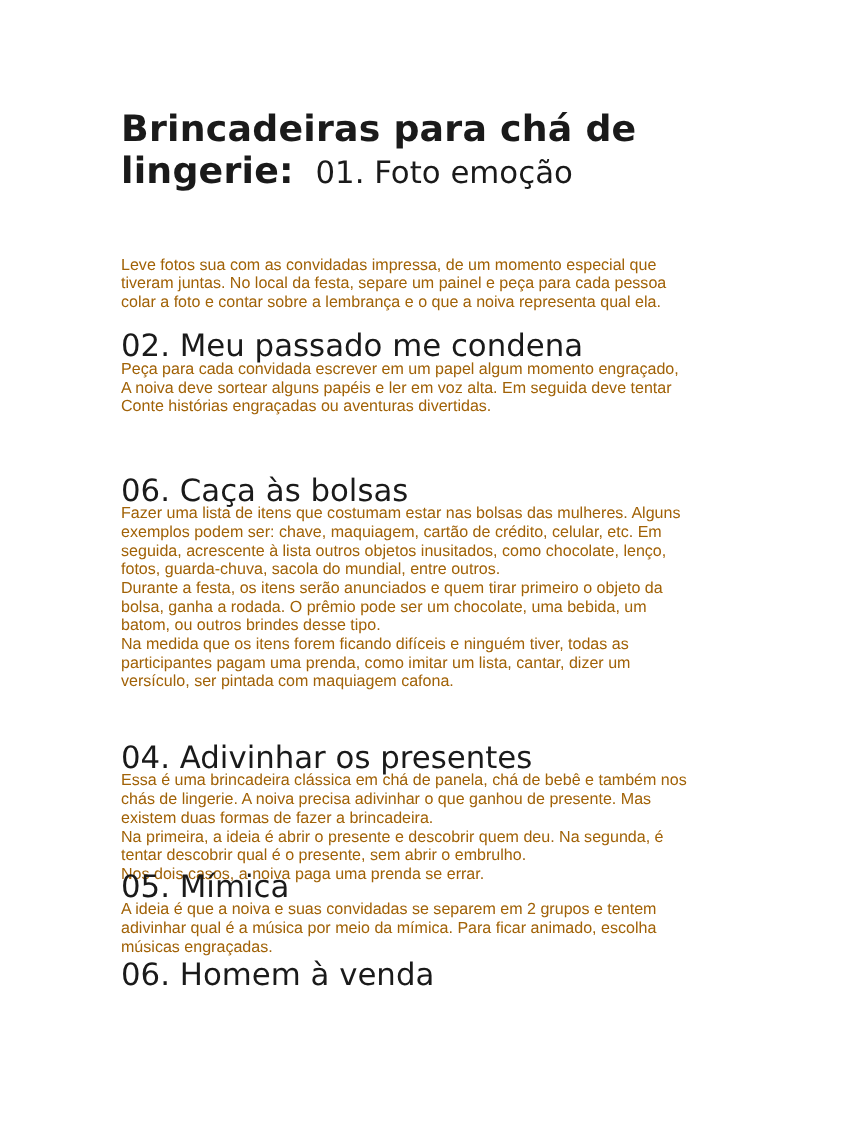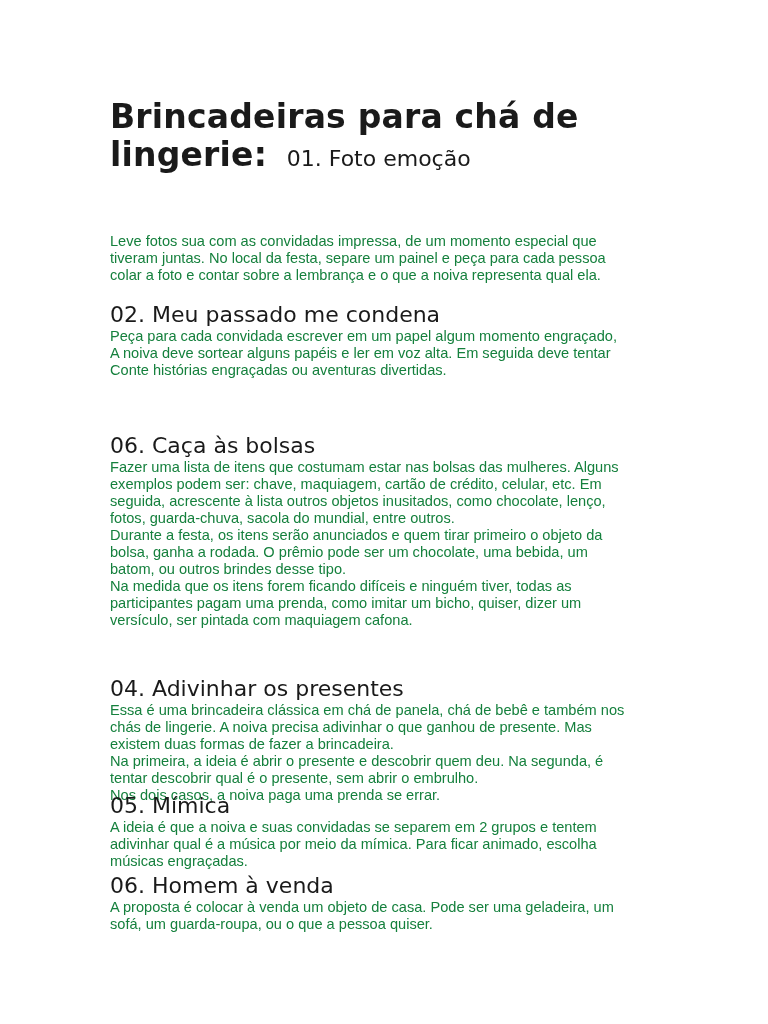--- a/index.html
+++ b/index.html
@@ -27,43 +27,43 @@
       width: 560px;
       font-family: "DejaVu Sans", sans-serif;
       font-weight: bold;
       font-size: 33px;
       line-height: 38px;
       margin: 0;
       letter-spacing: 0.2px;
     }
     .title .sub {
       font-weight: normal;
-      font-size: 22px;
+      font-size: 28px;
       margin-left: 8px;
       letter-spacing: 0;
     }
     .section {
       position: absolute;
       left: 0;
       width: 560px;
     }
     .heading {
       font-family: "DejaVu Sans", sans-serif;
-      font-size: 22px;
+      font-size: 28px;
       line-height: 26px;
       font-weight: normal;
       margin: 0;
       color: #1a1a1a;
     }
     .para {
       font-family: "Liberation Sans", sans-serif;
       font-size: 14.6px;
       line-height: 17px;
       margin: 0;
-      color: #15803d;
+      color: #a16207;
       white-space: normal;
     }
     .line {
       display: block;
       white-space: nowrap;
     }
   </style>
 </head>
 <body>
 
@@ -95,21 +95,21 @@
     <h2 class="heading">06. Caça às bolsas</h2>
     <p class="para">
       <span class="line">Fazer uma lista de itens que costumam estar nas bolsas das mulheres. Alguns</span>
       <span class="line">exemplos podem ser: chave, maquiagem, cartão de crédito, celular, etc. Em</span>
       <span class="line">seguida, acrescente à lista outros objetos inusitados, como chocolate, lenço,</span>
       <span class="line">fotos, guarda-chuva, sacola do mundial, entre outros.</span>
       <span class="line">Durante a festa, os itens serão anunciados e quem tirar primeiro o objeto da</span>
       <span class="line">bolsa, ganha a rodada. O prêmio pode ser um chocolate, uma bebida, um</span>
       <span class="line">batom, ou outros brindes desse tipo.</span>
       <span class="line">Na medida que os itens forem ficando difíceis e ninguém tiver, todas as</span>
-      <span class="line">participantes pagam uma prenda, como imitar um bicho, quiser, dizer um</span>
+      <span class="line">participantes pagam uma prenda, como imitar um lista, cantar, dizer um</span>
       <span class="line">versículo, ser pintada com maquiagem cafona.</span>
     </p>
   </div>
 
   <div class="section" style="top:676px;">
     <h2 class="heading">04. Adivinhar os presentes</h2>
     <p class="para">
       <span class="line">Essa é uma brincadeira clássica em chá de panela, chá de bebê e também nos</span>
       <span class="line">chás de lingerie. A noiva precisa adivinhar o que ganhou de presente. Mas</span>
       <span class="line">existem duas formas de fazer a brincadeira.</span>
@@ -123,19 +123,15 @@
     <h2 class="heading">05. Mímica</h2>
     <p class="para">
       <span class="line">A ideia é que a noiva e suas convidadas se separem em 2 grupos e tentem</span>
       <span class="line">adivinhar qual é a música por meio da mímica. Para ficar animado, escolha</span>
       <span class="line">músicas engraçadas.</span>
     </p>
   </div>
 
   <div class="section" style="top:873px;">
     <h2 class="heading">06. Homem à venda</h2>
-    <p class="para">
-      <span class="line">A proposta é colocar à venda um objeto de casa. Pode ser uma geladeira, um</span>
-      <span class="line">sofá, um guarda-roupa, ou o que a pessoa quiser.</span>
-    </p>
   </div>
 
 </div>
 
 </body></html>

